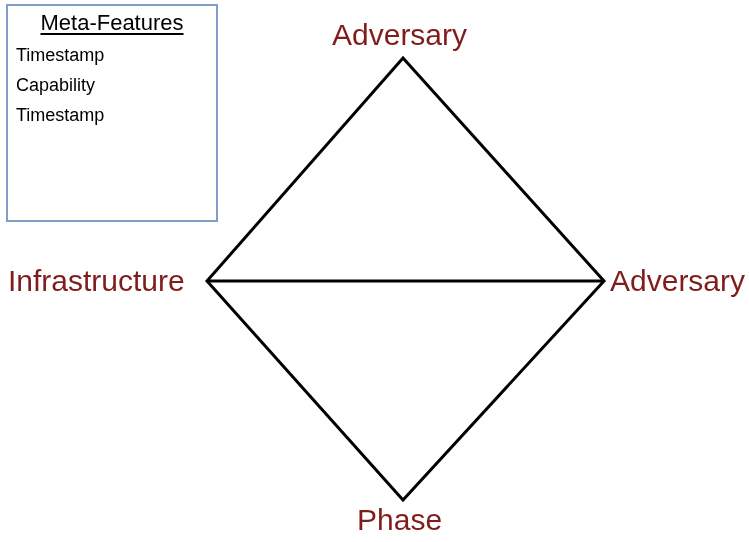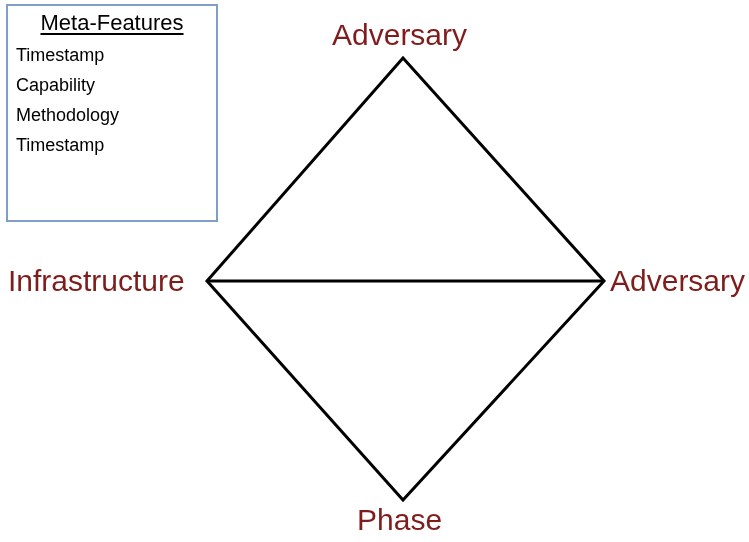--- a/index.html
+++ b/index.html
@@ -77,21 +77,20 @@
 </head>
 <body>
 
 <div id="canvas">
 
   <div id="meta-box">
     <span id="meta-title">Meta-Features</span>
     <ul id="meta-list">
       <li>Timestamp</li>
       <li>Capability</li>
-      <li>Methodology</li>
       <li>Timestamp</li>
     </ul>
   </div>
 
   <svg id="diamond-svg" viewBox="0 0 749 542">
     <polygon id="diamond-outline" points="403,58 604,281 403,500 207,281" fill="none" stroke="#000000" stroke-width="3" stroke-linejoin="miter"></polygon>
     <line id="diamond-axis" x1="207" y1="281" x2="604" y2="281" stroke="#000000" stroke-width="3"></line>
   </svg>
 
   <span class="vertex-label" id="label-adversary">Adversary</span>

